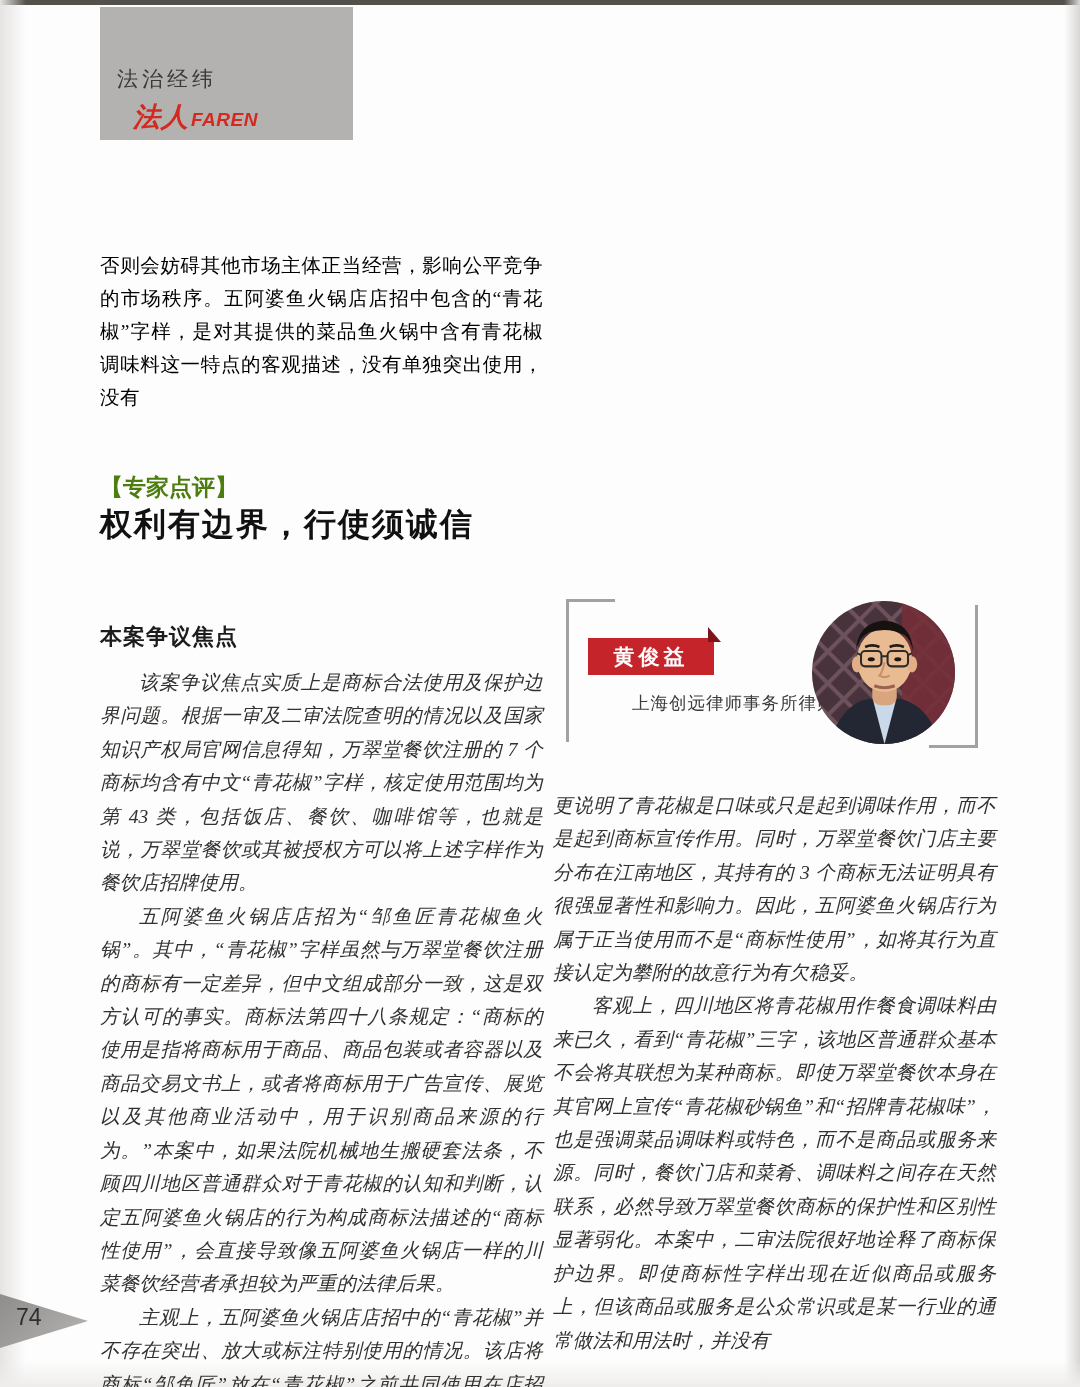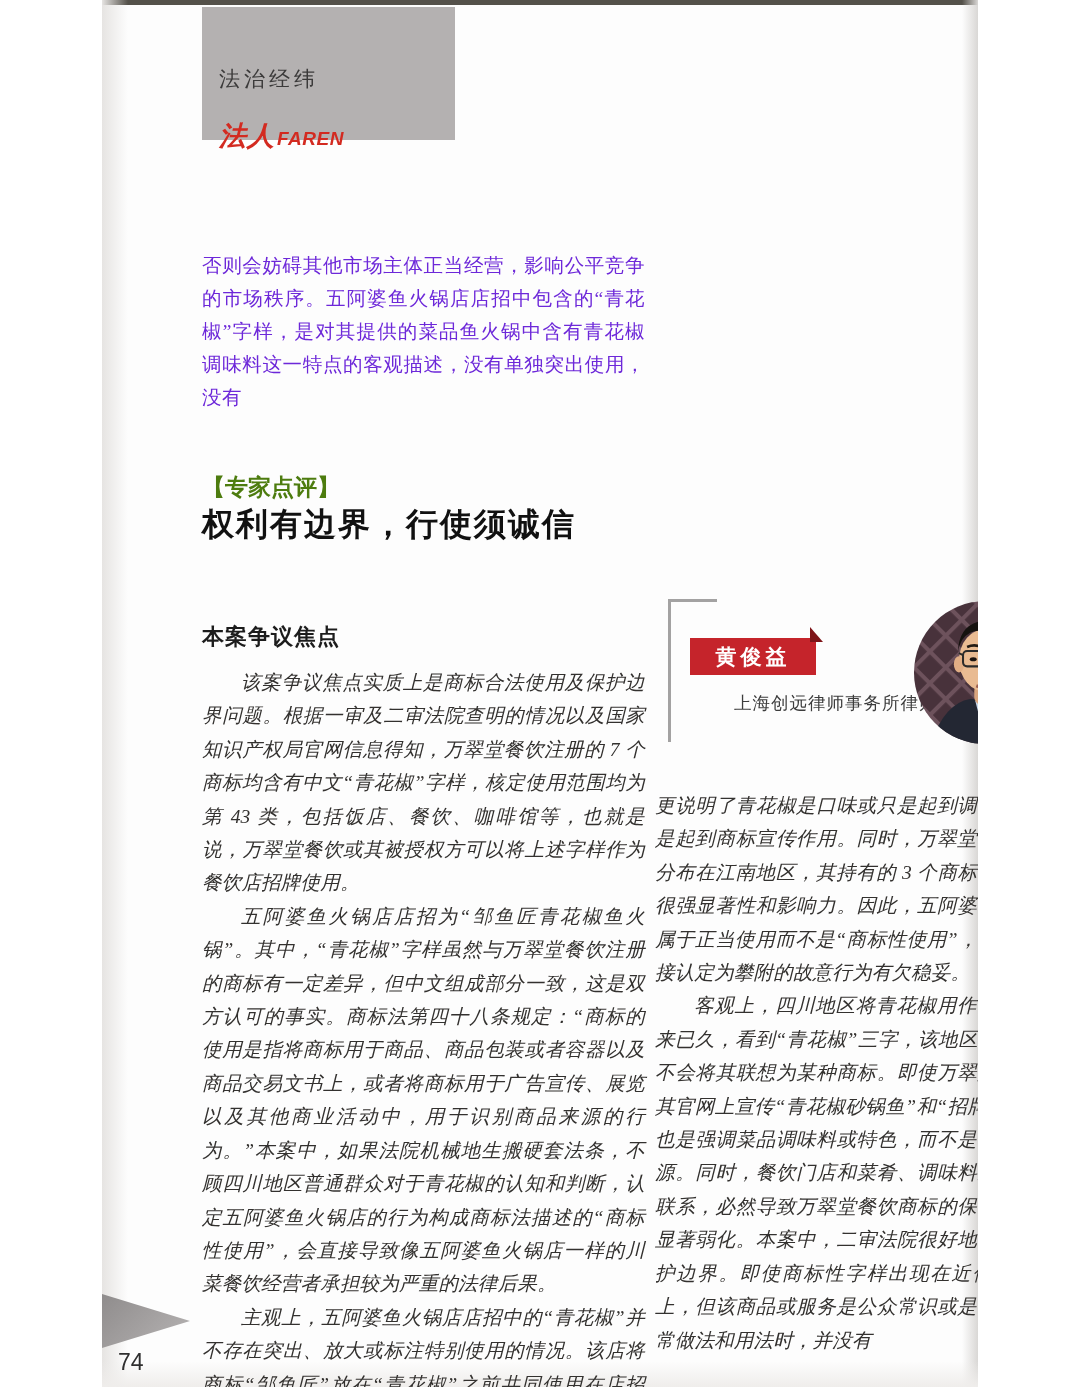--- a/index.html
+++ b/index.html
@@ -1,18 +1,18 @@
 <!DOCTYPE html>
 <html><head>
 <meta charset="utf-8">
 <style>
   html,body{margin:0;padding:0;}
   .page{
     position:relative;
-    width:876px;height:1387px;
+    width:1080px;height:1387px;
     margin:0 auto;
     background:#fdfdfd;
     overflow:hidden;
     font-family:"Liberation Serif", serif;
     color:#2e2e2e;
   }
   
   .edge-top{position:absolute;left:0;top:0;width:100%;height:5px;background:#54514a;}
   .edge-right{position:absolute;right:0;top:0;width:16px;height:100%;
     background:linear-gradient(to left,#d9d7d5,rgba(255,255,255,0));}
@@ -25,34 +25,33 @@
   .header-block{
     position:absolute;left:100px;top:7px;width:253px;height:133px;
     background:#b4b1b1;
   }
   .header-section{
     position:absolute;left:17px;top:58px;
     font-family:"Liberation Sans", sans-serif;
     font-size:21px;color:#3b3a3a;letter-spacing:4px;
   }
   .header-logo{
-    position:absolute;left:17px;top:92px;
+    position:absolute;left:33px;top:92px;
     font-family:"Liberation Sans", sans-serif;
     font-style:italic;font-weight:bold;color:#d32a20;
     white-space:nowrap;
-    margin-top:19px;
   }
   .header-logo .logo-cn{font-size:27px;letter-spacing:1px;}
   .header-logo .logo-en{font-size:19px;letter-spacing:0.5px;margin-left:2px;}
 
   
   .intro-col{
     position:absolute;top:249px;width:443px;
     font-size:19.5px;line-height:33px;text-align:justify;
-    color:#6d28d9;letter-spacing:0.4px;
+    color:#000000;letter-spacing:0.4px;
   }
   .intro-left{left:100px;}
   .intro-right{left:553px;}
 
   
   .section-label{
     position:absolute;left:100px;top:472px;
     font-family:"Liberation Sans", sans-serif;
     font-size:23px;font-weight:bold;color:#4d7c0f;
   }
@@ -109,21 +108,21 @@
 
   
   .page-num-tri{
     position:absolute;left:0;top:1294px;width:88px;height:54px;
     background:linear-gradient(135deg,#8f8c8c,#b7b4b4);
     clip-path:polygon(0 0,100% 50%,0 100%);
   }
   .page-num{
     position:absolute;left:16px;top:1304px;
     font-family:"Liberation Sans", sans-serif;
-    font-size:23px;color:#2f2f2f;margin-top:45px;
+    font-size:23px;color:#2f2f2f;
   }
 </style>
 </head>
 <body>
 
 <div class="page">
 
   <div class="edge-top"></div>
   <div class="edge-left"></div>
   <div class="edge-right"></div>

